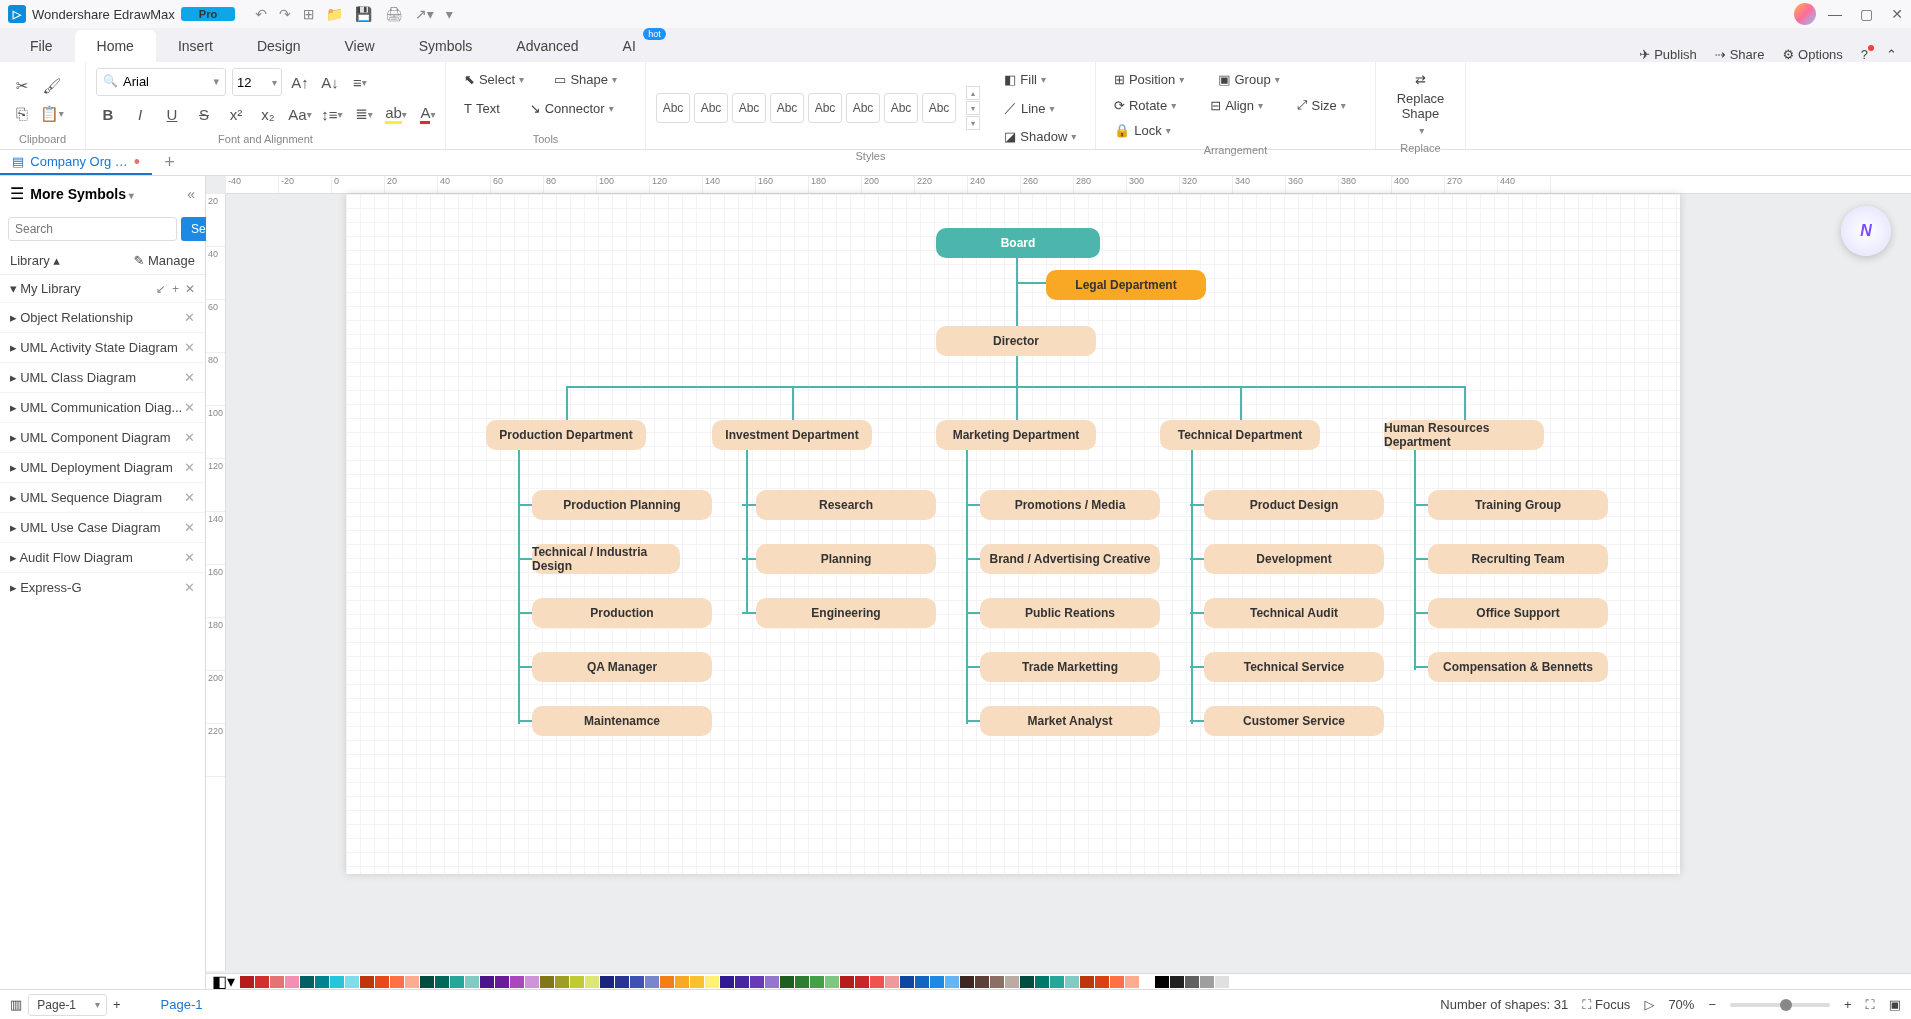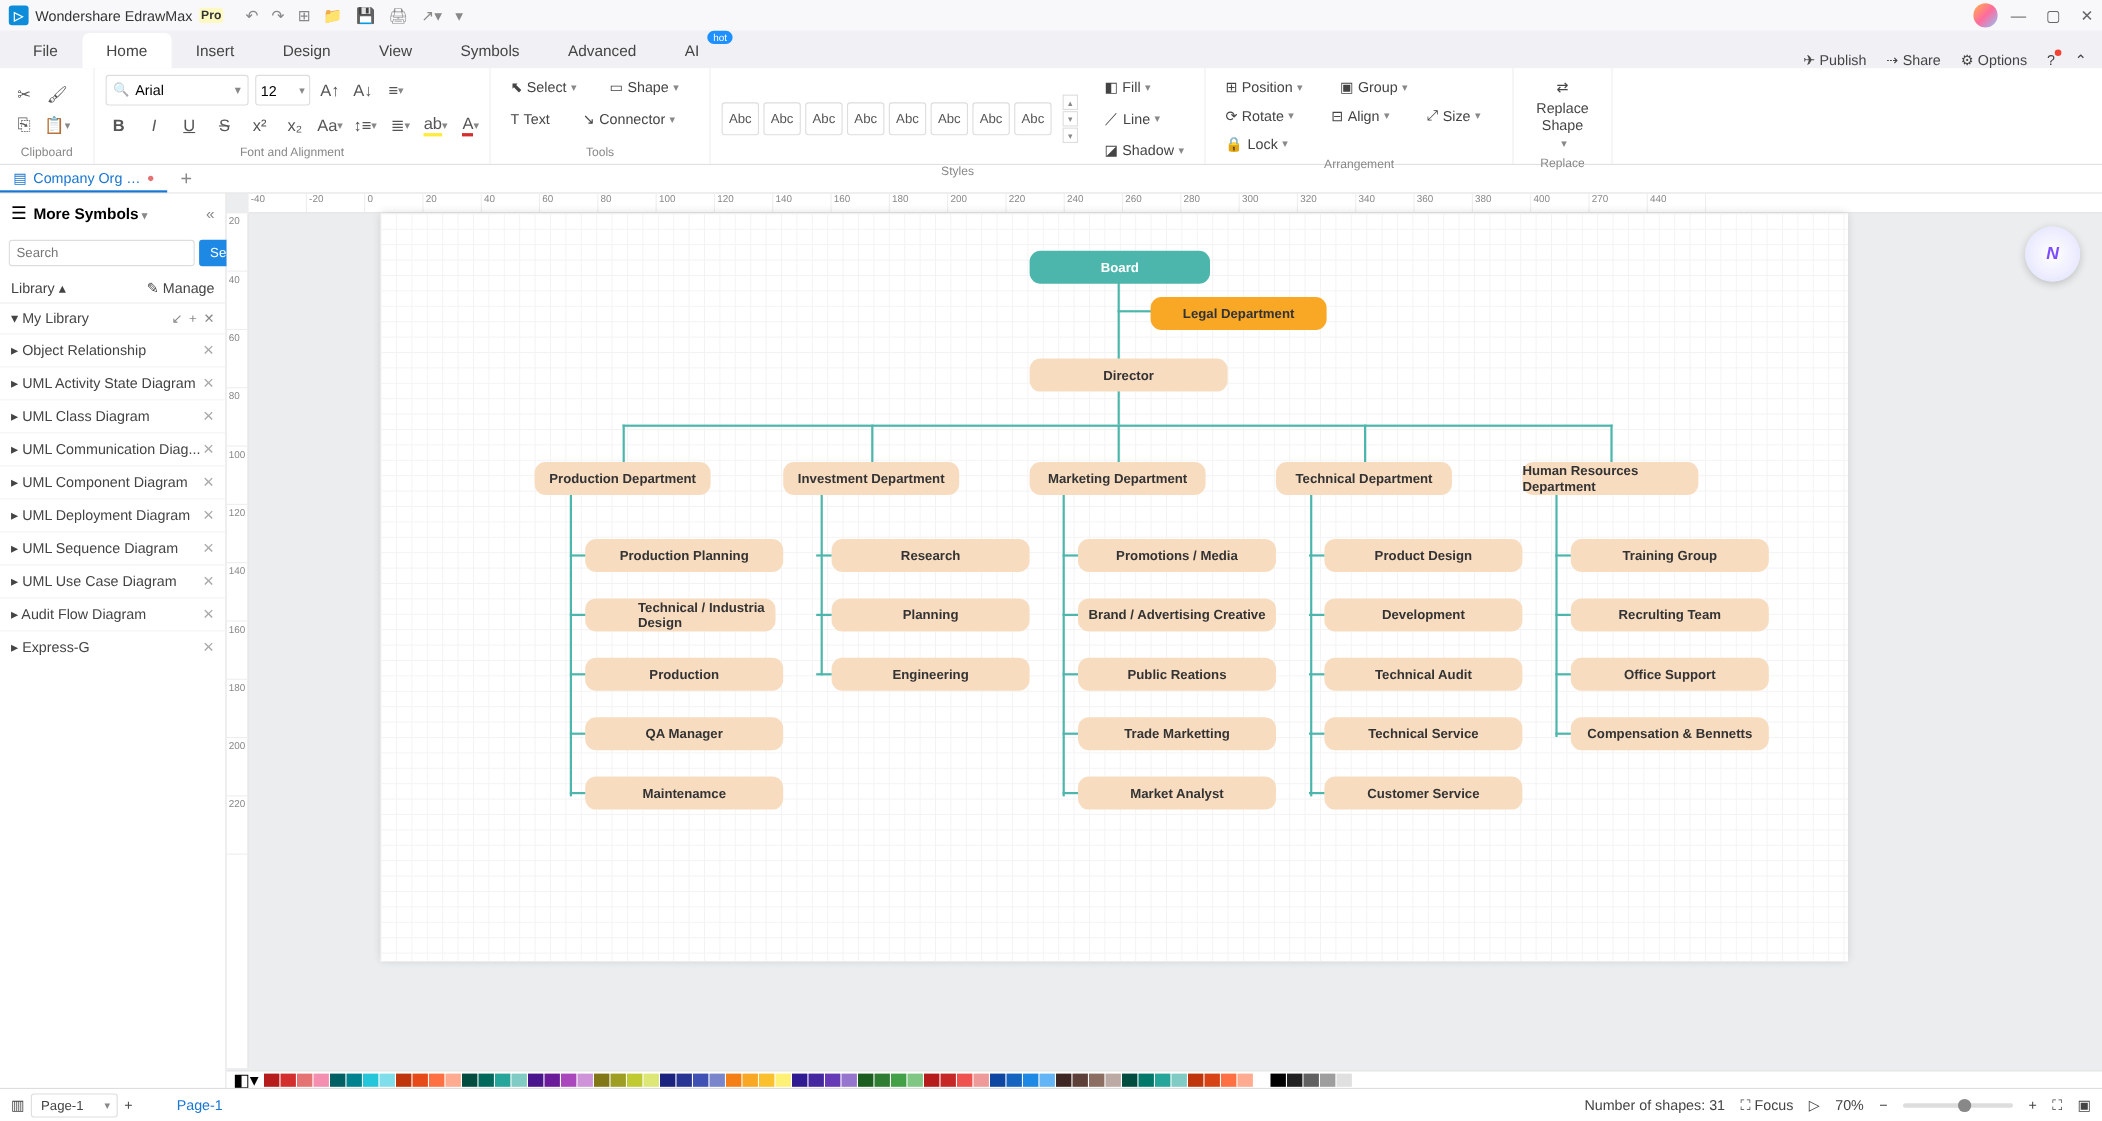--- a/index.html
+++ b/index.html
@@ -2,21 +2,21 @@
 <html><head>
 <meta charset="utf-8">
 <style>
 * { box-sizing: border-box; margin: 0; padding: 0; font-family: -apple-system, BlinkMacSystemFont, 'Segoe UI', Arial, sans-serif; }
 body { background: #f5f5f7; overflow: hidden; width: 1911px; height: 1019px; }
 
 
 .titlebar { height: 28px; background: #f8f8fa; display: flex; align-items: center; padding: 0 8px; }
 .app-icon { width: 18px; height: 18px; background: #0d8cd9; border-radius: 3px; display: flex; align-items: center; justify-content: center; color: #fff; font-size: 11px; font-weight: bold; margin-right: 6px; }
 .titlebar .title { font-size: 13px; color: #333; }
-.pro-badge { background: #fef9c3; color: #333; font-size: 11px; font-weight: bold; padding: 1px 2px; border-radius: 3px; margin-left: 6px; }
+.pro-badge { background: #0ea5e9; color: #333; font-size: 11px; font-weight: bold; padding: 1px 18px; border-radius: 3px; margin-left: 6px; }
 .titlebar .spacer { flex: 1; }
 .titlebar .qat { display: flex; gap: 12px; margin-left: 20px; color: #888; font-size: 14px; }
 .titlebar .winctrl { display: flex; gap: 18px; color: #666; font-size: 14px; }
 .avatar { width: 22px; height: 22px; border-radius: 50%; background: linear-gradient(135deg,#ffb347,#ff6b9d,#8ec5fc); margin-right: 12px; }
 
 
 .menubar { height: 34px; background: #f1f1f5; display: flex; align-items: flex-end; padding-left: 8px; }
 .menubar .tab { padding: 8px 22px; font-size: 14px; color: #444; cursor: pointer; }
 .menubar .tab.active { background: #fff; border-radius: 6px 6px 0 0; font-weight: 500; }
 .menubar .ai-tab { position: relative; }
@@ -385,32 +385,32 @@
       <div class="conn" style="left:1118px;top:192px;width:2px;height:36px"></div>
 
       <div class="conn" style="left:172px;top:242px;width:2px;height:288px"></div>
       <div class="conn" style="left:400px;top:242px;width:2px;height:178px"></div>
       <div class="conn" style="left:620px;top:242px;width:2px;height:288px"></div>
       <div class="conn" style="left:845px;top:242px;width:2px;height:288px"></div>
       <div class="conn" style="left:1068px;top:242px;width:2px;height:234px"></div>
 
       <div class="org-node teal" style="left:590px;top:34px;width:164px;height:30px">Board</div>
       <div class="org-node gold" style="left:700px;top:76px;width:160px;height:30px">Legal  Department</div>
-      <div class="org-node peach" style="left:590px;top:132px;width:180px;height:30px">Director</div>
+      <div class="org-node peach" style="left:590px;top:132px;width:160px;height:30px">Director</div>
       <div id="depts">
           <div class="org-node peach" style="left: 140px; top: 226px; width: 160px; height: 30px;">Production Department</div>
           <div class="org-node peach" style="left: 366px; top: 226px; width: 160px; height: 30px;">Investment Department</div>
           <div class="org-node peach" style="left: 590px; top: 226px; width: 160px; height: 30px;">Marketing Department</div>
           <div class="org-node peach" style="left: 814px; top: 226px; width: 160px; height: 30px;">Technical Department</div>
           <div class="org-node peach" style="left: 1038px; top: 226px; width: 160px; height: 30px;">Human Resources Department</div>
         </div>
       <div id="subnodes">
           <div class="org-node peach" style="left: 186px; top: 296px; width: 180px; height: 30px;">Production Planning</div>
           <div class="conn" style="left: 172px; top: 310px; width: 14px; height: 2px;"></div>
-          <div class="org-node peach" style="left: 186px; top: 350px; width: 173px; height: 30px; padding-left: 48px;">Technical / Industria Design</div>
+          <div class="org-node peach" style="left: 186px; top: 350px; width: 148px; height: 30px;">Technical / Industria Design</div>
           <div class="conn" style="left: 172px; top: 364px; width: 14px; height: 2px;"></div>
           <div class="org-node peach" style="left: 186px; top: 404px; width: 180px; height: 30px;">Production</div>
           <div class="conn" style="left: 172px; top: 418px; width: 14px; height: 2px;"></div>
           <div class="org-node peach" style="left: 186px; top: 458px; width: 180px; height: 30px;">QA Manager</div>
           <div class="conn" style="left: 172px; top: 472px; width: 14px; height: 2px;"></div>
           <div class="org-node peach" style="left: 186px; top: 512px; width: 180px; height: 30px;">Maintenamce</div>
           <div class="conn" style="left: 172px; top: 526px; width: 14px; height: 2px;"></div>
           <div class="org-node peach" style="left: 410px; top: 296px; width: 180px; height: 30px;">Research</div>
           <div class="conn" style="left: 396px; top: 310px; width: 14px; height: 2px;"></div>
           <div class="org-node peach" style="left: 410px; top: 350px; width: 180px; height: 30px;">Planning</div>

